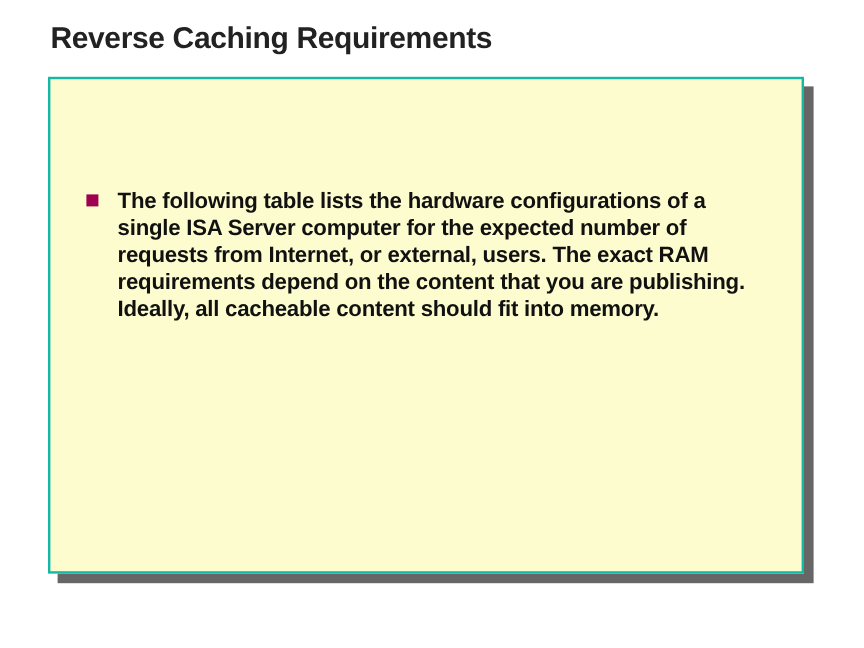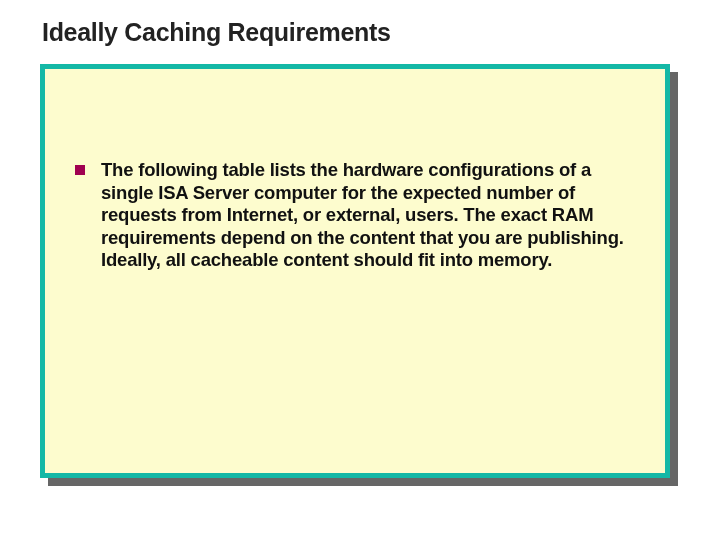--- a/index.html
+++ b/index.html
@@ -27,21 +27,21 @@
     height: 414px;
     background: #666666;
   }
   .content-box {
     position: absolute;
     top: 64px;
     left: 40px;
     width: 630px;
     height: 414px;
     background: #fdfcce;
-    border: 5px solid #14b8a6;
+    border: 2px solid #14b8a6;
   }
   .bullet-row {
     position: absolute;
     top: 90px;
     left: 30px;
     width: 570px;
     display: flex;
     align-items: flex-start;
   }
   .bullet {
@@ -57,21 +57,21 @@
     font-weight: bold;
     color: #111;
     line-height: 1.22;
     letter-spacing: -0.2px;
   }
 </style>
 </head>
 <body>
 
 <div class="slide">
-  <div class="title">Ideally Caching Requirements</div>
+  <div class="title">Reverse Caching Requirements</div>
   <div class="shadow-box"></div>
   <div class="content-box">
     <div class="bullet-row">
       <div class="bullet"></div>
       <div class="body-text">The following table lists the hardware configurations of a single ISA Server computer for the expected number of requests from Internet, or external, users. The exact RAM requirements depend on the content that you are publishing. Ideally, all cacheable content should fit into memory.</div>
     </div>
   </div>
 </div>
 
 </body></html>

